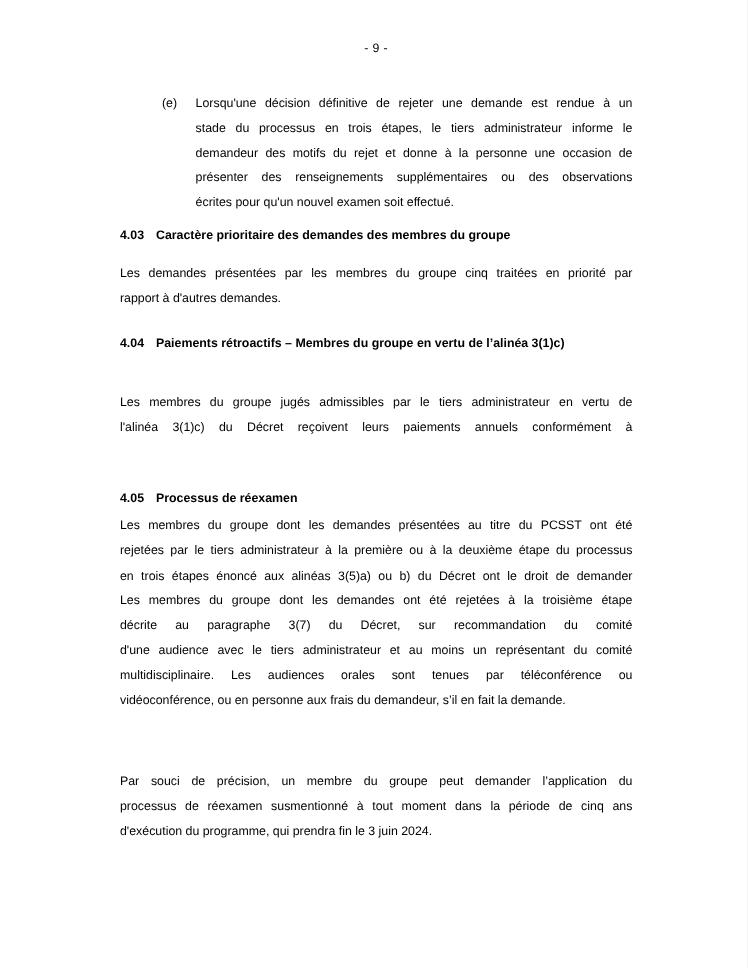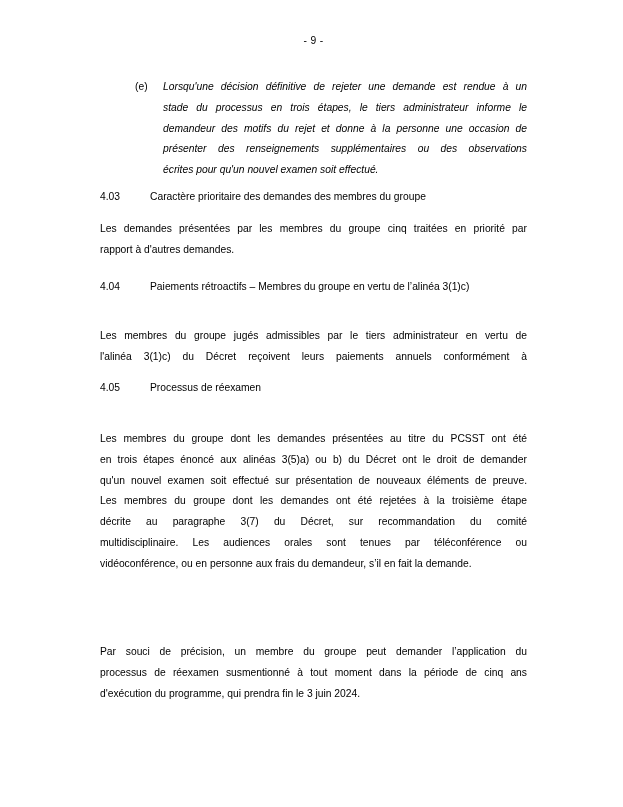--- a/index.html
+++ b/index.html
@@ -18,41 +18,39 @@
   .block {
     position: absolute;
     left: 100px;
     width: 427px;
   }
   .page-num {
     text-align: center;
     letter-spacing: 0.3px;
   }
   .heading {
-    font-weight: normal;
+    font-weight: bold;
     display: flex;
-    gap: 20px;
   }
   .h-num {
     flex: 0 0 30px;
     width: 30px;
   }
   .h-title {
     flex: 1 1 auto;
     white-space: nowrap;
   }
   .list-item .marker {
     position: absolute;
     left: 35px;
     top: 0;
   }
   .list-item .lines {
     margin-left: 63px;
     width: 364px;
-    font-style: italic;
   }
   .tline {
     text-align: justify;
     text-align-last: justify;
     text-justify: inter-word;
     white-space: normal;
   }
   .tline.tlast {
     text-align-last: left;
   }
@@ -88,31 +86,32 @@
   <div class="block heading" style="top:277px">
     <span class="h-num">4.04</span>
     <span class="h-title">Paiements rétroactifs – Membres du groupe en vertu de l’alinéa 3(1)c)</span>
   </div>
 
   <div class="block para" style="top:326px">
       <div class="tline">Les membres du groupe jugés admissibles par le tiers administrateur en vertu de</div>
       <div class="tline">l'alinéa&nbsp;3(1)c) du Décret reçoivent leurs paiements annuels conformément à</div>
     </div>
 
-  <div class="block heading" style="top:378px">
+  <div class="block heading" style="top:406px">
     <span class="h-num">4.05</span>
     <span class="h-title">Processus de réexamen</span>
   </div>
 
   <div class="block para" style="top:429px">
       <div class="tline">Les membres du groupe dont les demandes présentées au titre du PCSST ont été</div>
+      <div class="tline">rejetées par le tiers administrateur à la première ou à la deuxième étape du processus</div>
       <div class="tline">en trois étapes énoncé aux alinéas&nbsp;3(5)a) ou b) du Décret ont le droit de demander</div>
-      <div class="tline">qu'un nouvel examen soit effectué sur présentation de nouveaux éléments de preuve.</div>
       <div class="tline">Les membres du groupe dont les demandes ont été rejetées à la troisième étape</div>
       <div class="tline">décrite au paragraphe&nbsp;3(7) du Décret, sur recommandation du comité</div>
+      <div class="tline">d'une audience avec le tiers administrateur et au moins un représentant du comité</div>
       <div class="tline">multidisciplinaire. Les audiences orales sont tenues par téléconférence ou</div>
       <div class="tline tlast">vidéoconférence, ou en personne aux frais du demandeur, s’il en fait la demande.</div>
     </div>
 
   <div class="block para" style="top:642px">
       <div class="tline">Par souci de précision, un membre du groupe peut demander l’application du</div>
       <div class="tline">processus de réexamen susmentionné à tout moment dans la période de cinq ans</div>
       <div class="tline tlast">d'exécution du programme, qui prendra fin le 3 juin 2024.</div>
     </div>
 

